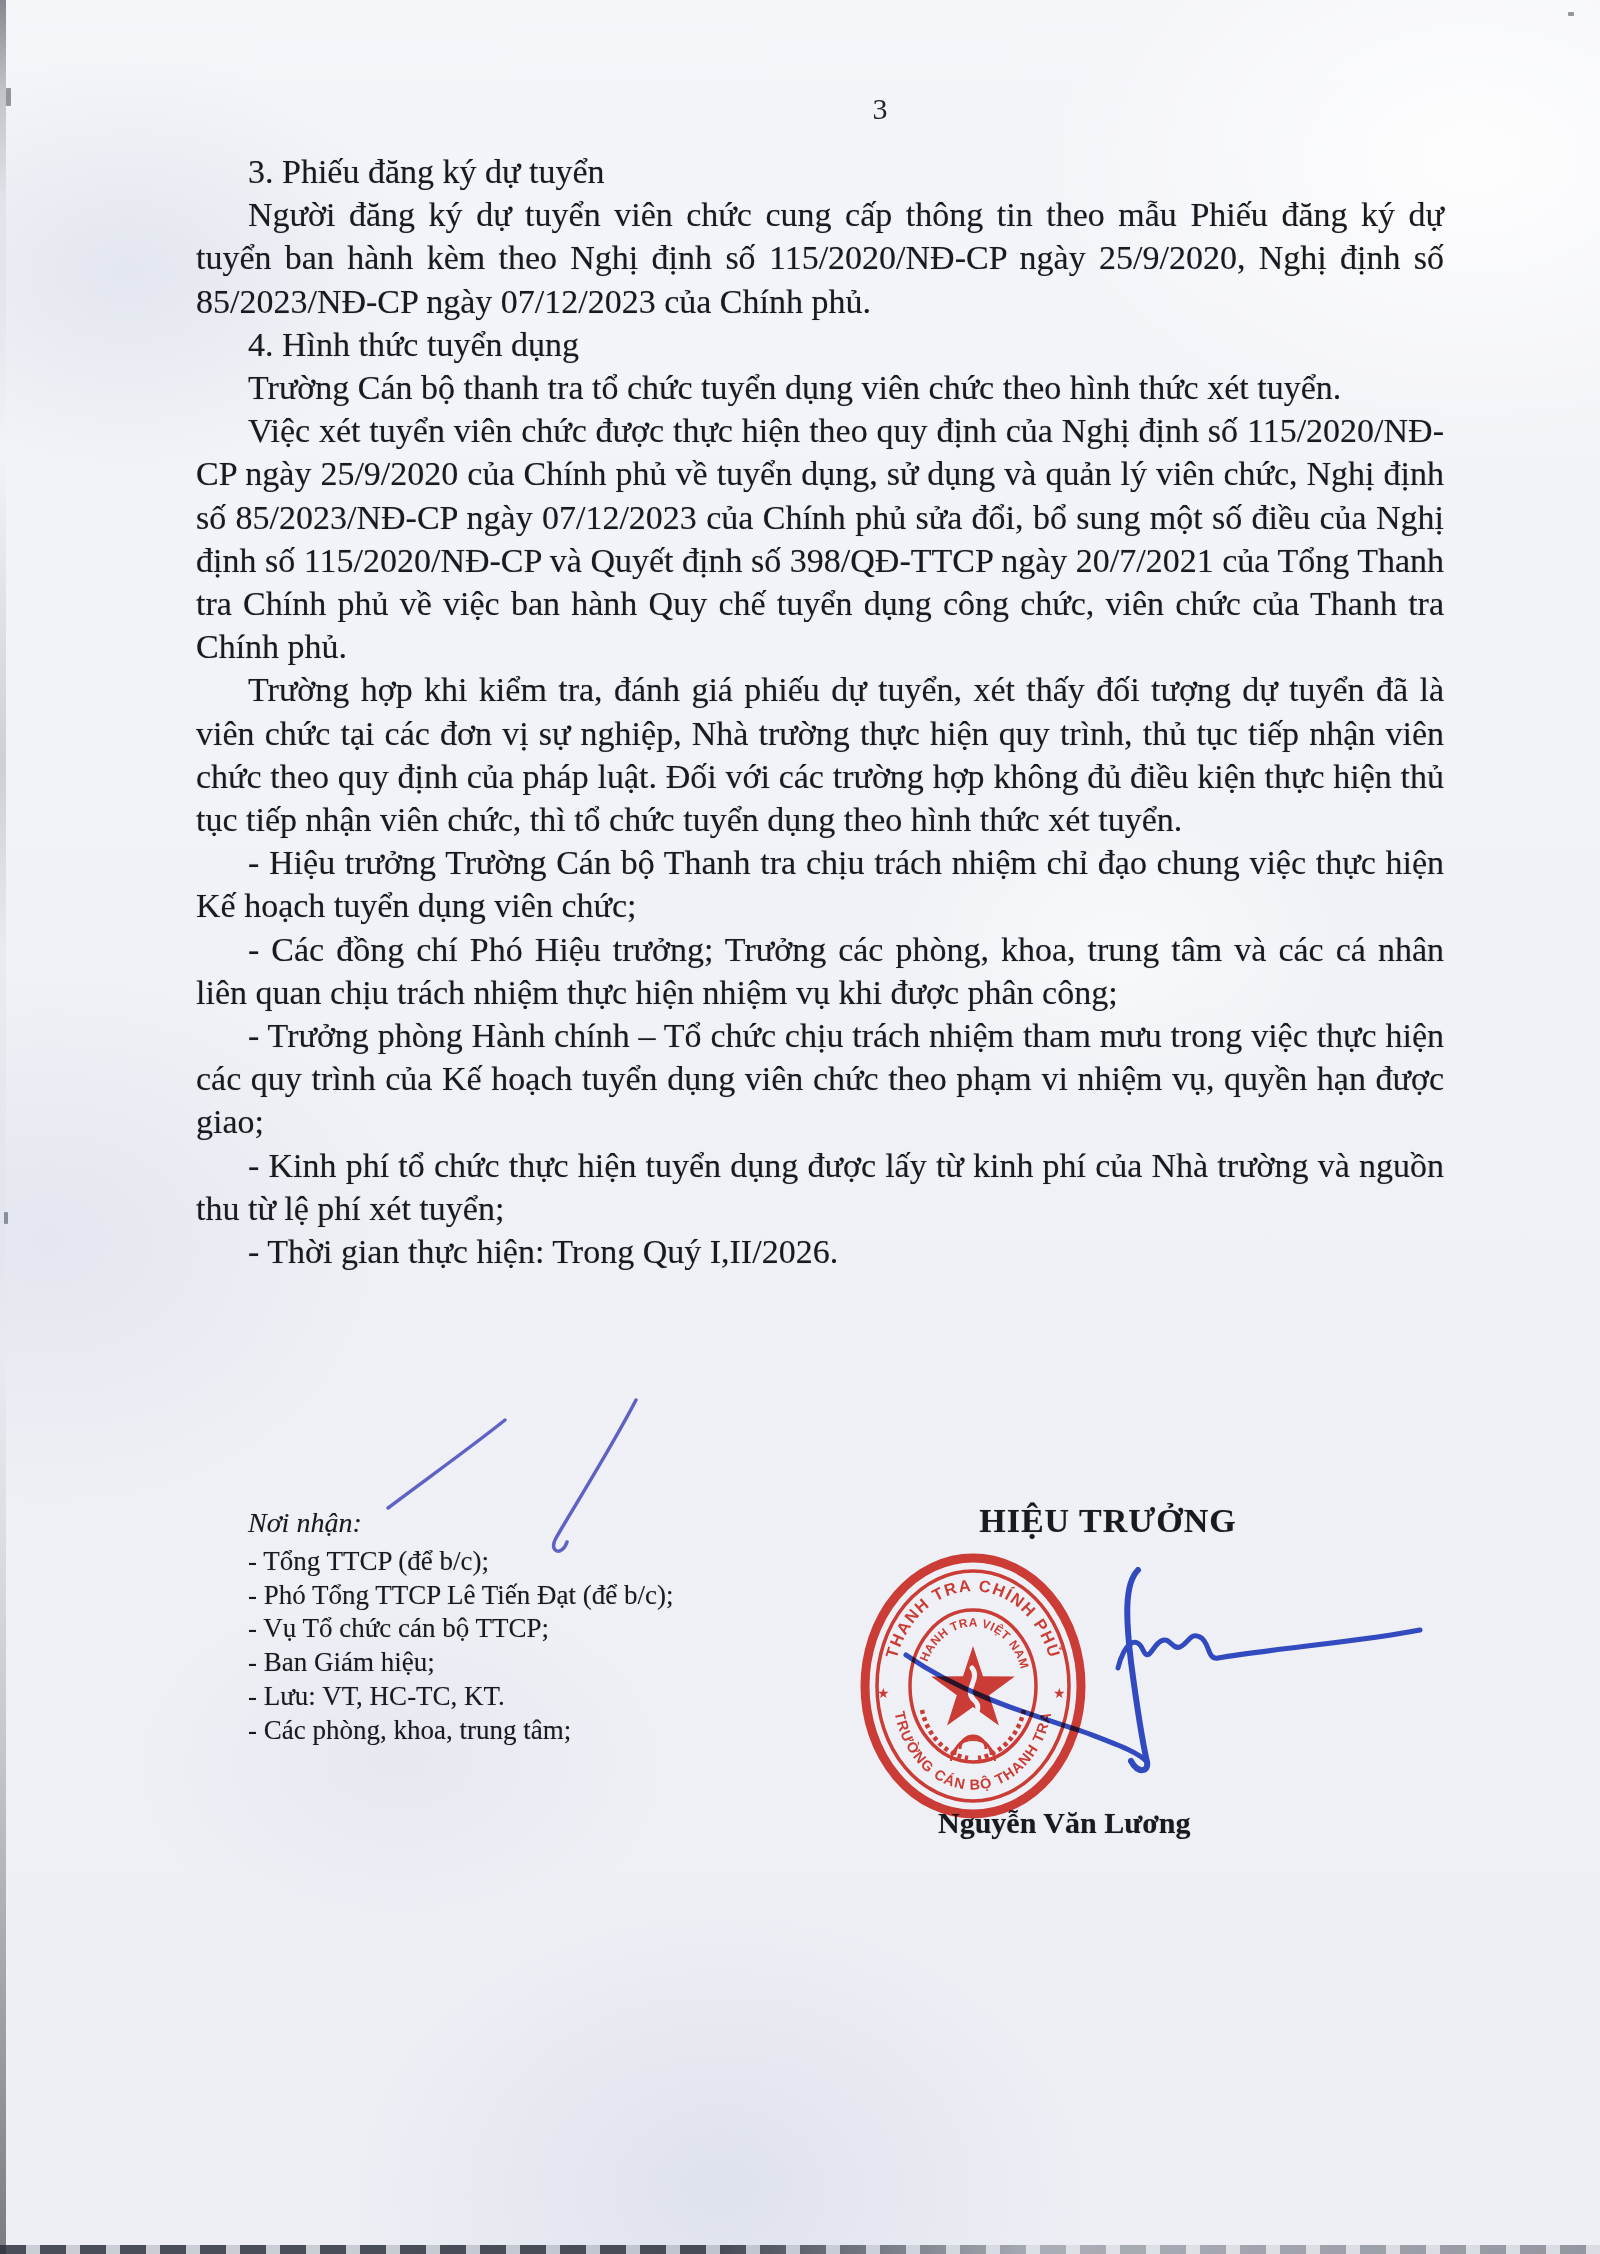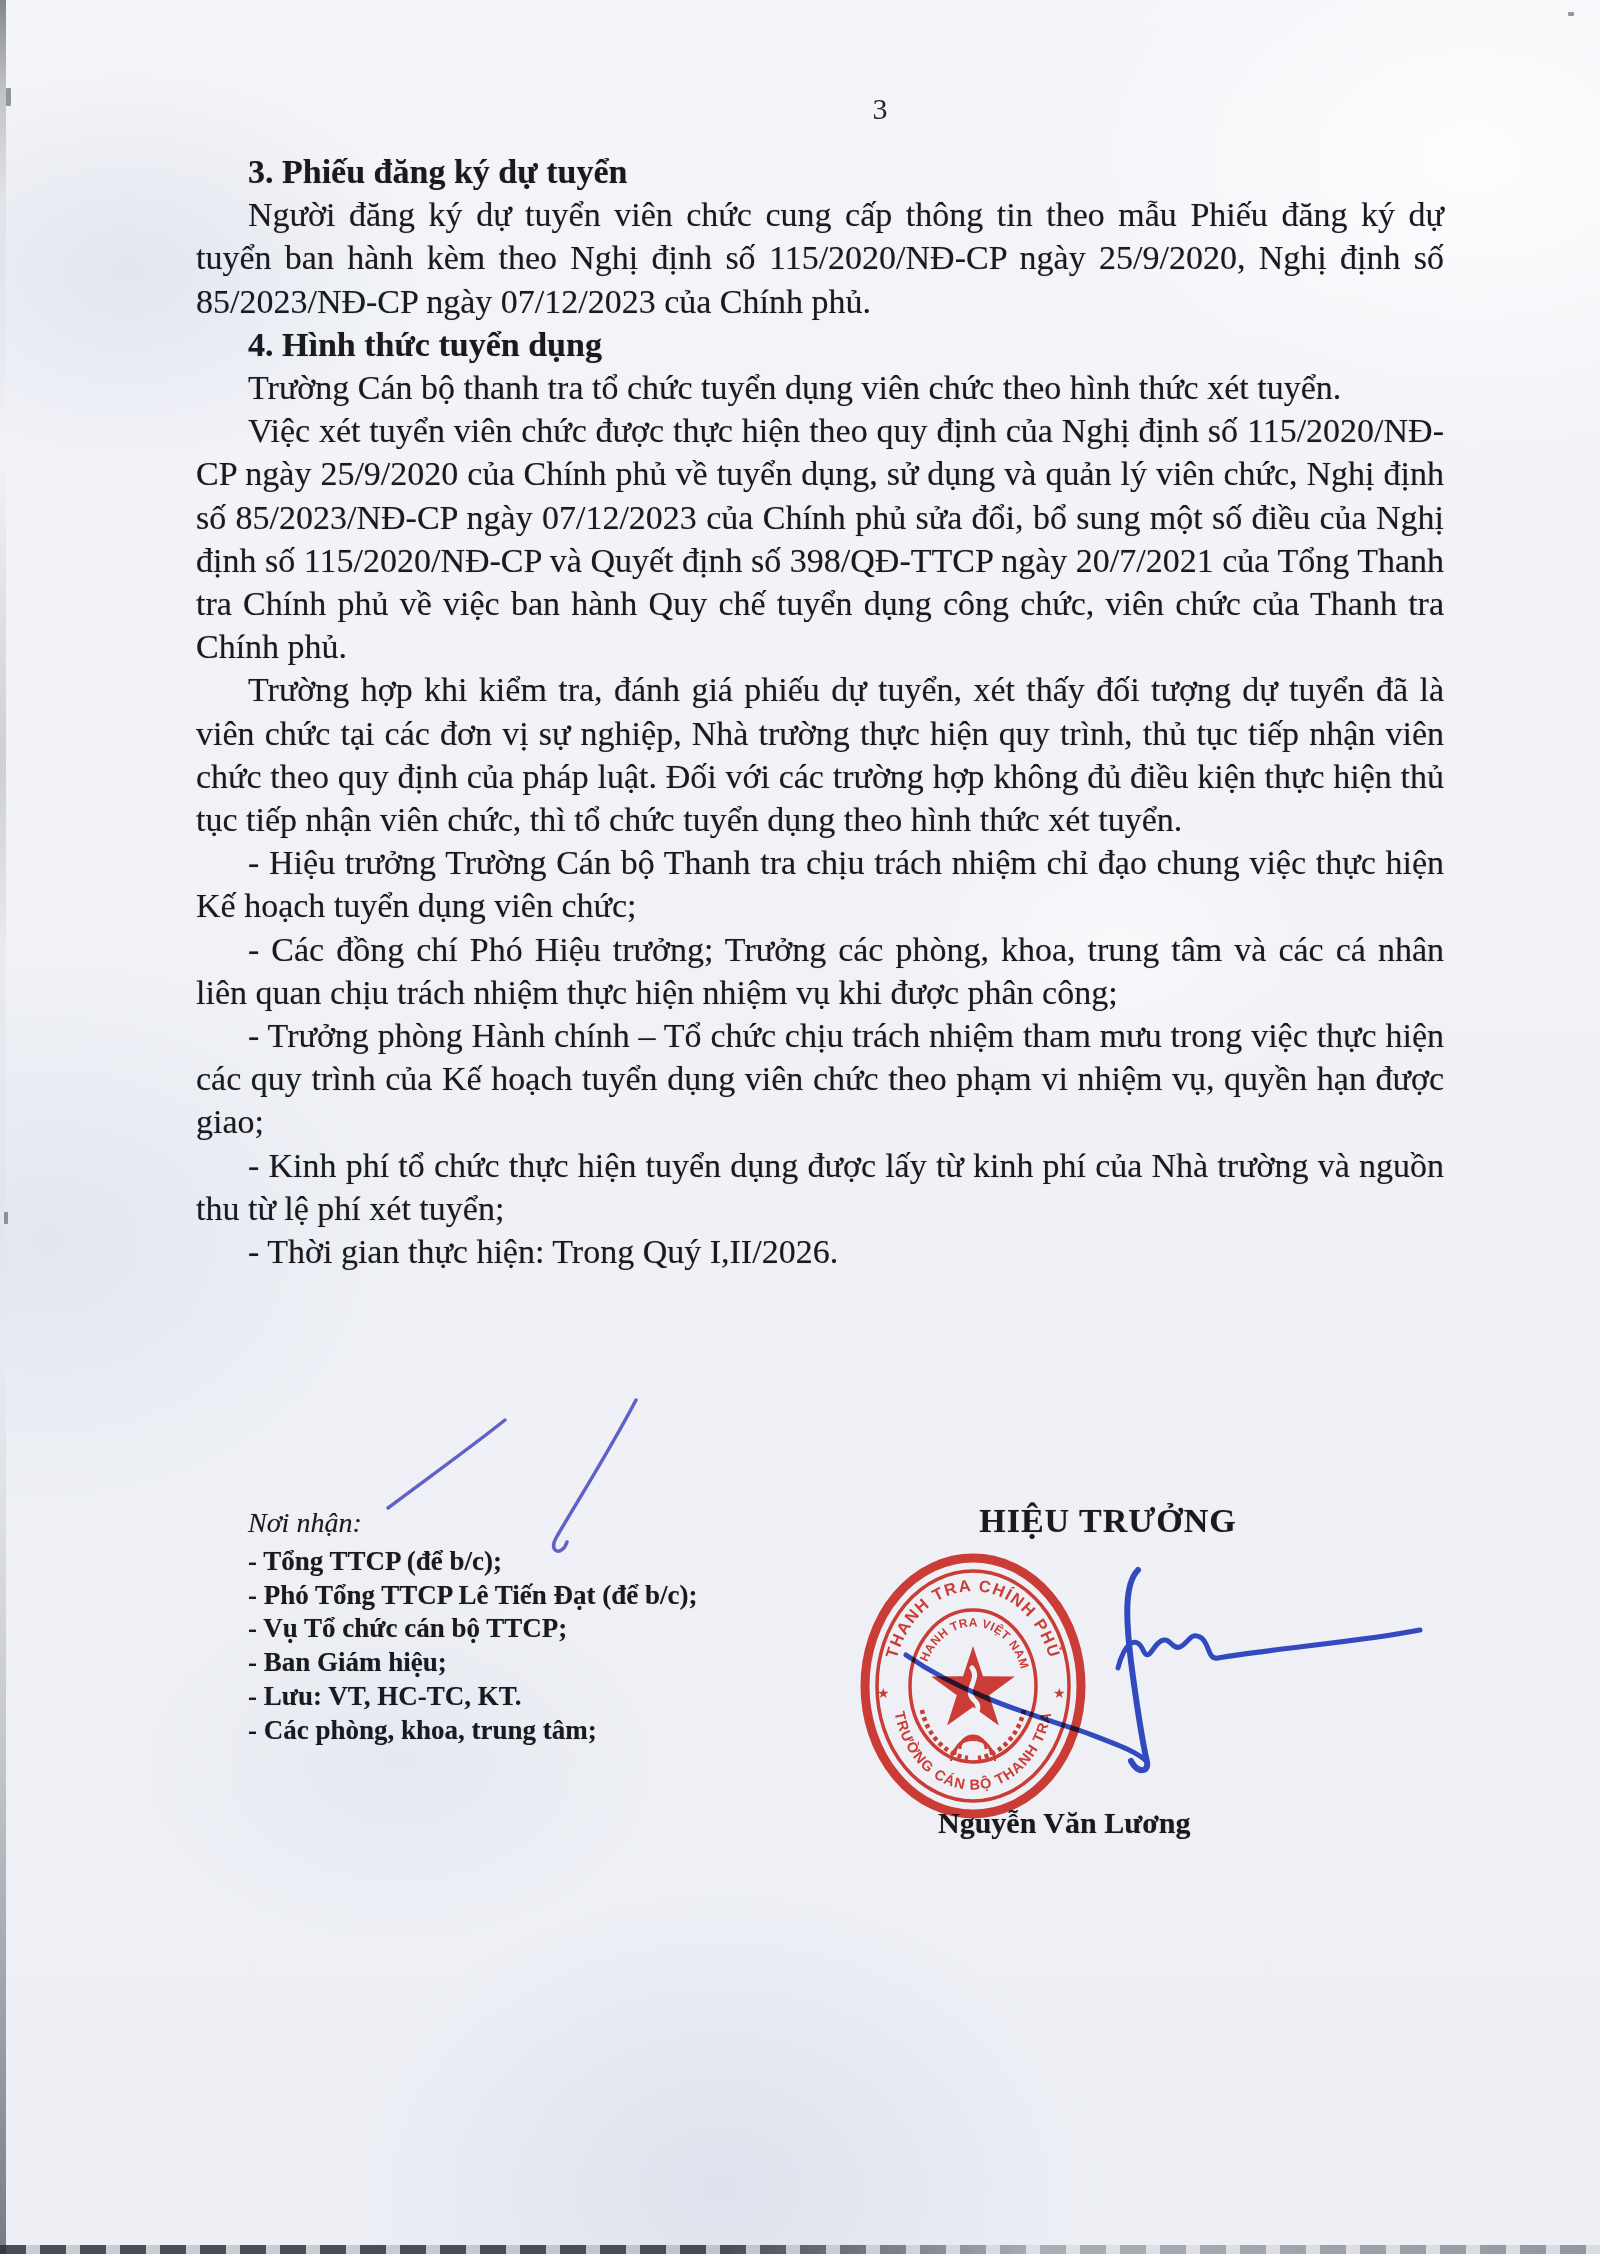--- a/index.html
+++ b/index.html
@@ -22,28 +22,28 @@
   .pagenum{
     position:absolute;left:840px;top:92px;width:80px;
     text-align:center;font-size:30px;color:#24252b;
   }
   .doc-body{
     position:absolute;left:196px;top:150px;width:1248px;
     font-size:34px;line-height:43.2px;text-align:justify;
     text-shadow:0 0 1px rgba(10,10,20,.35);
   }
   .doc-body p{margin:0;text-indent:52px;}
-  .doc-body p.heading{font-weight:700;}
+  .doc-body p.heading{font-weight:400;}
   .recipients{
     position:absolute;left:248px;top:1506px;width:560px;
     font-size:27px;line-height:33.8px;
     text-shadow:0 0 1px rgba(10,10,20,.3);
   }
   .recipients .label{font-weight:400;font-style:italic;font-size:28px;margin-bottom:5px;}
-  .recipients div{white-space:nowrap;font-weight:bold;}
+  .recipients div{white-space:nowrap;}
   .signer-title{
     position:absolute;left:938px;top:1502px;width:340px;
     text-align:center;font-weight:700;font-size:34px;letter-spacing:1px;
     text-shadow:0 0 1px rgba(10,10,20,.35);
   }
   .signer-name{
     position:absolute;left:938px;top:1806px;width:340px;
     font-weight:700;font-size:30px;
     text-shadow:0 0 1px rgba(10,10,20,.35);
   }

